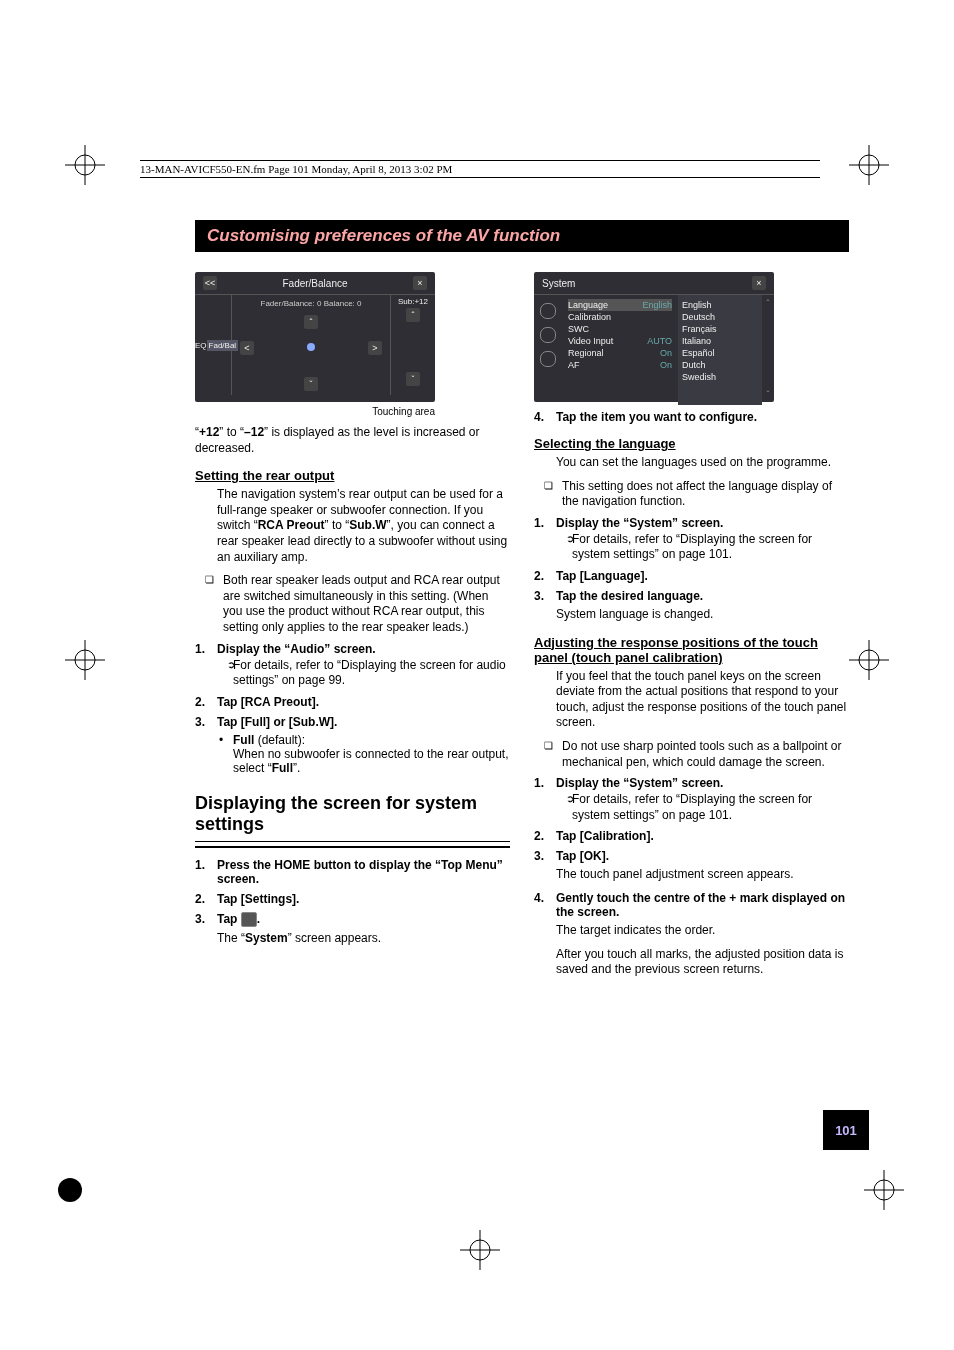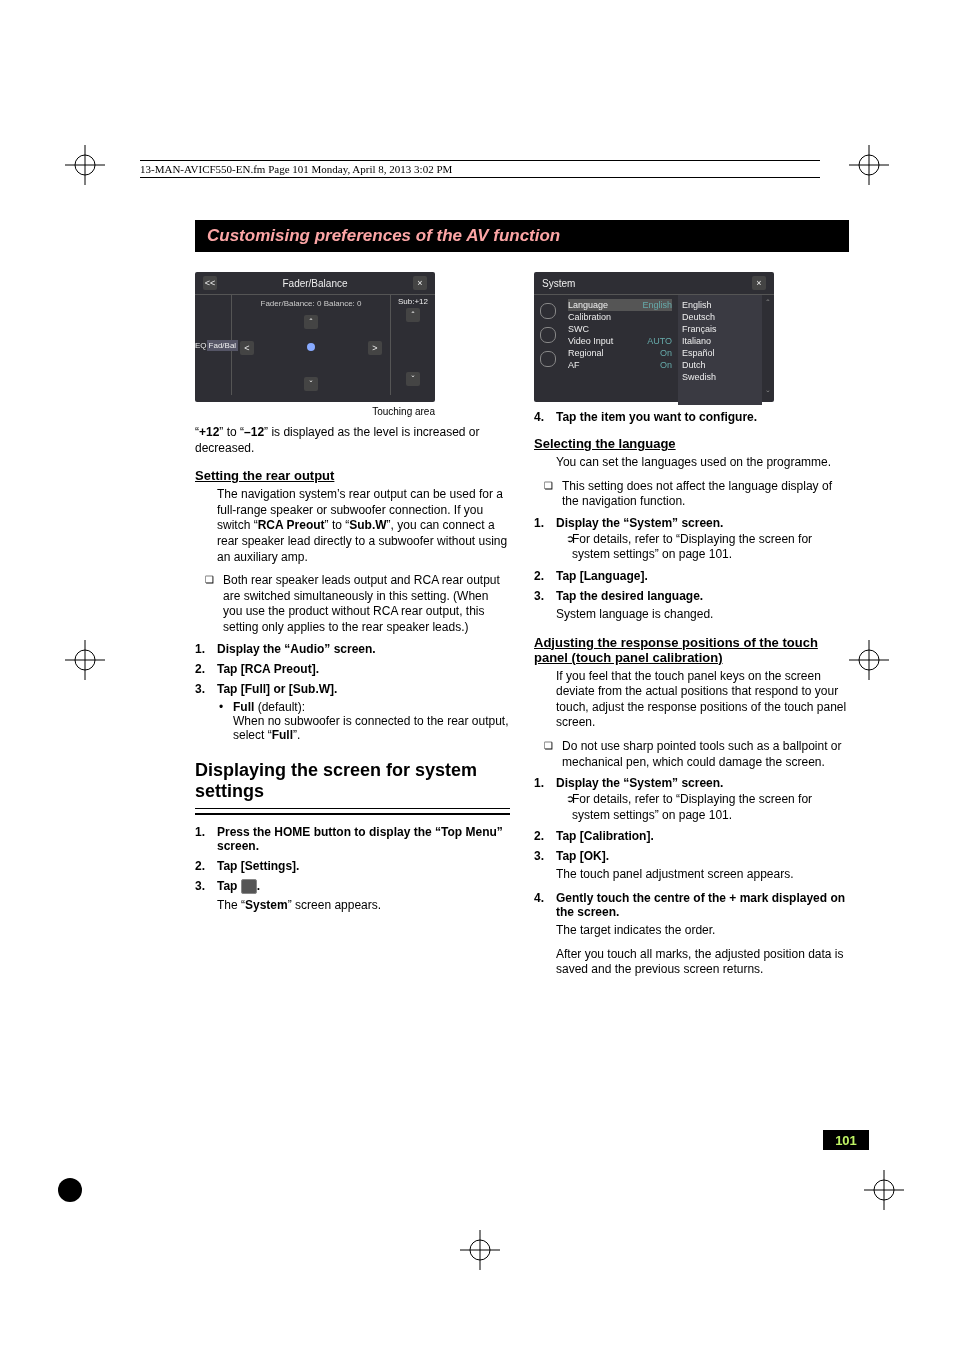--- a/index.html
+++ b/index.html
@@ -98,22 +98,22 @@
   .sublist > li { padding-left:16px; position:relative; margin:2px 0;}
   .sublist > li::before { content:"•"; position:absolute; left:2px;}
   .note { padding-left: 28px; position: relative; margin:2px 0;}
   .note::before { content:"❏"; position:absolute; left:10px; font-size:10px;}
   .arrow-note { padding-left: 28px; position:relative; margin:2px 0;}
   .arrow-note::before { content:"➲"; position:absolute; left:10px; font-size:10px;}
   .pagenum-box {
     position: absolute;
     right: 85px;
     bottom: 200px;
-    width: 46px; height: 20px;
-    background:#000;color:#bef264;font-weight:bold;
+    width: 46px; height: 40px;
+    background:#000;color:#c4b5fd;font-weight:bold;
     display:flex;align-items:center;justify-content:center;font-size:13px;
   }
   .syssettings-icon {
     display:inline-block;width:14px;height:13px;background:#555;border:1px solid #888;
     vertical-align:middle;border-radius:2px;
   }
   
   .ss2-body { display:flex; height:110px;}
   .ss2-side { width:28px; display:flex;flex-direction:column;align-items:center;gap:8px;padding-top:8px;}
   .ss2-side span{ width:14px;height:14px;border:1px solid #888;border-radius:7px; display:block;}
@@ -207,20 +207,21 @@
         </p>
 
         <div class="subheading">Setting the rear output</div>
         <p style="padding-left:22px;">
           <span>The navigation system’s rear output can be used for a full-range speaker or subwoofer connection. If you switch “</span><b>RCA Preout</b><span>” to “</span><b>Sub.W</b><span>”, you can connect a rear speaker lead directly to a subwoofer without using an auxiliary amp.</span>
         </p>
         <p class="note">Both rear speaker leads output and RCA rear output are switched simultaneously in this setting. (When you use the product without RCA rear output, this setting only applies to the rear speaker leads.)</p>
 
         <ol class="numlist">
           <li><span class="num">1.</span><span class="numlabel">Display the “Audio” screen.</span>
+            <p class="arrow-note" style="padding-left:16px;">For details, refer to “Displaying the screen for audio settings” on page 99.</p>
           </li>
           <li><span class="num">2.</span><span class="numlabel">Tap [RCA Preout].</span></li>
           <li><span class="num">3.</span><span class="numlabel">Tap [Full] or [Sub.W].</span>
             <ul class="sublist">
               <li><b>Full</b><span> (default):</span><br>
                 <span>When no subwoofer is connected to the rear output, select “</span><b>Full</b><span>”.</span>
               </li>
             </ul>
           </li>
         </ol>

